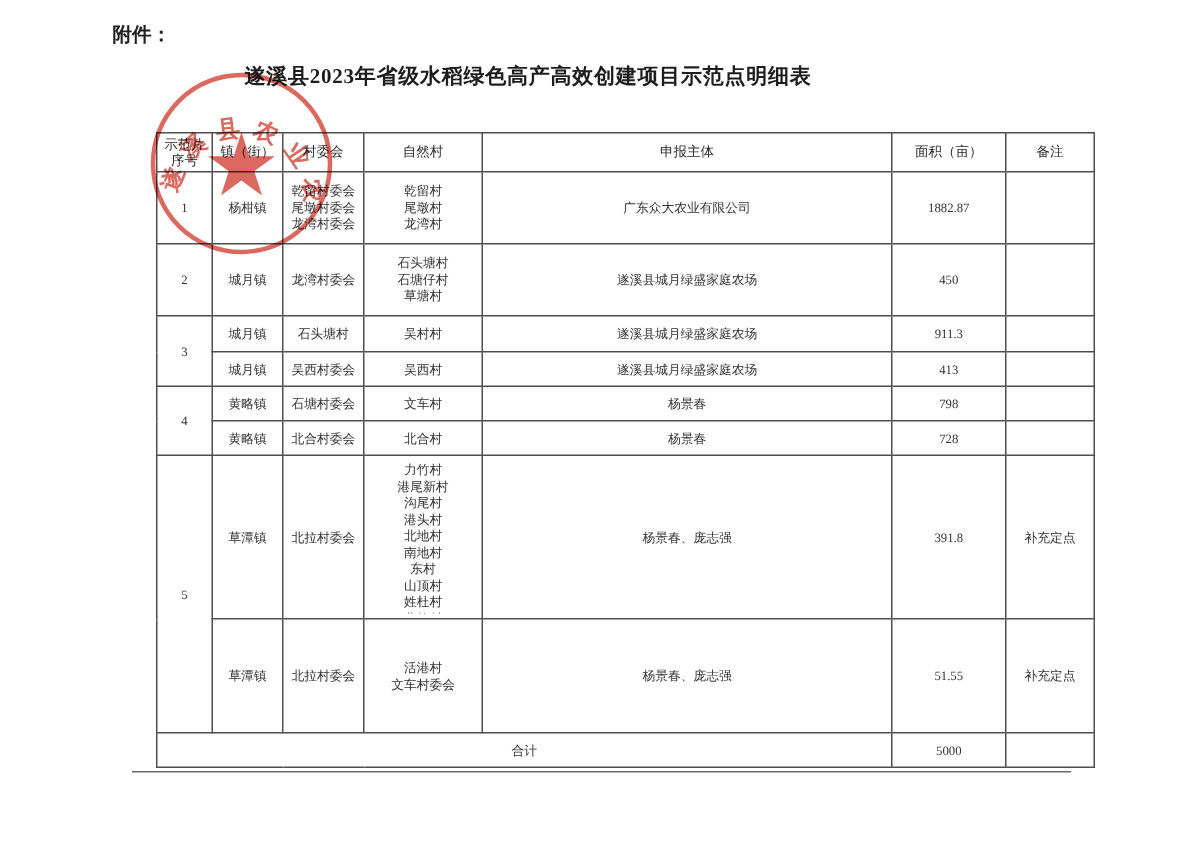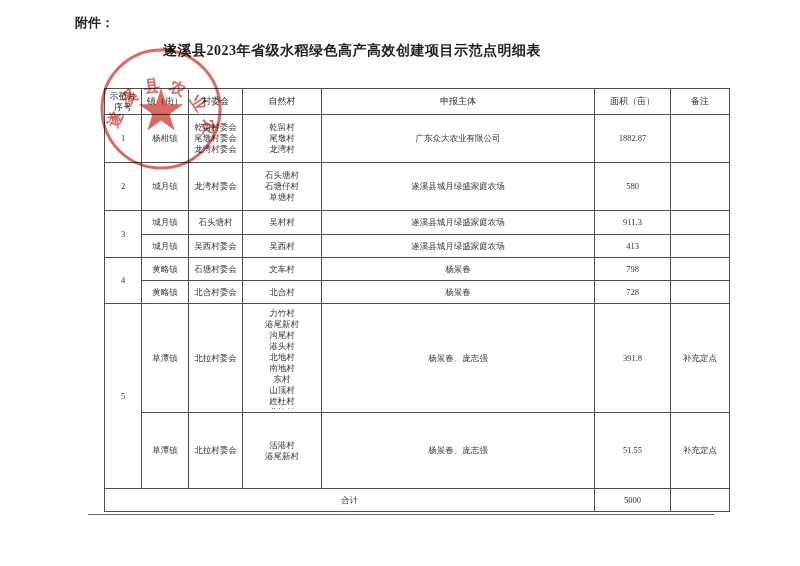--- a/index.html
+++ b/index.html
@@ -82,21 +82,21 @@
     </tr>
 
     <tr style="height:48px">
       <td>2</td>
       <td>城月镇</td>
       <td>龙湾村委会</td>
       <td>石头塘村
 石塘仔村
 草塘村</td>
       <td>遂溪县城月绿盛家庭农场</td>
-      <td>580</td>
+      <td>450</td>
       <td></td>
     </tr>
 
     <tr style="height:24px">
       <td rowspan="2">3</td>
       <td>城月镇</td>
       <td>石头塘村</td>
       <td>吴村村</td>
       <td>遂溪县城月绿盛家庭农场</td>
       <td>911.3</td>
@@ -144,21 +144,21 @@
 姓杜村
 北拉村</div></td>
       <td>杨景春、庞志强</td>
       <td>391.8</td>
       <td>补充定点</td>
     </tr>
     <tr style="height:76px">
       <td>草潭镇</td>
       <td>北拉村委会</td>
       <td>活港村
-港尾新村</td>
+文车村委会</td>
       <td>杨景春、庞志强</td>
       <td>51.55</td>
       <td>补充定点</td>
     </tr>
 
     <tr style="height:23px">
       <td colspan="5">合计</td>
       <td>5000</td>
       <td></td>
     </tr>

